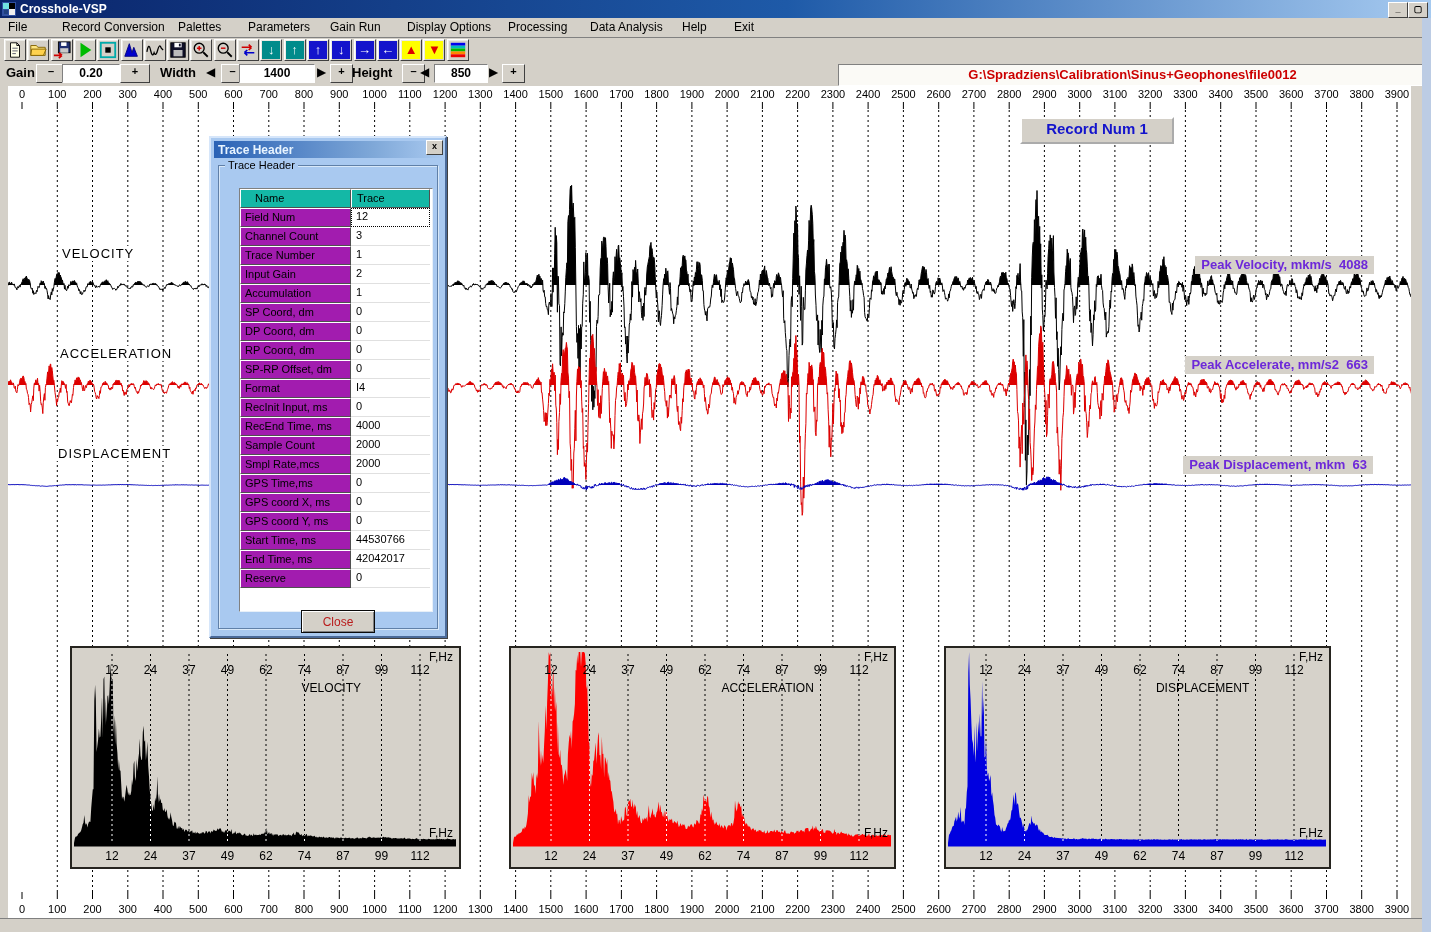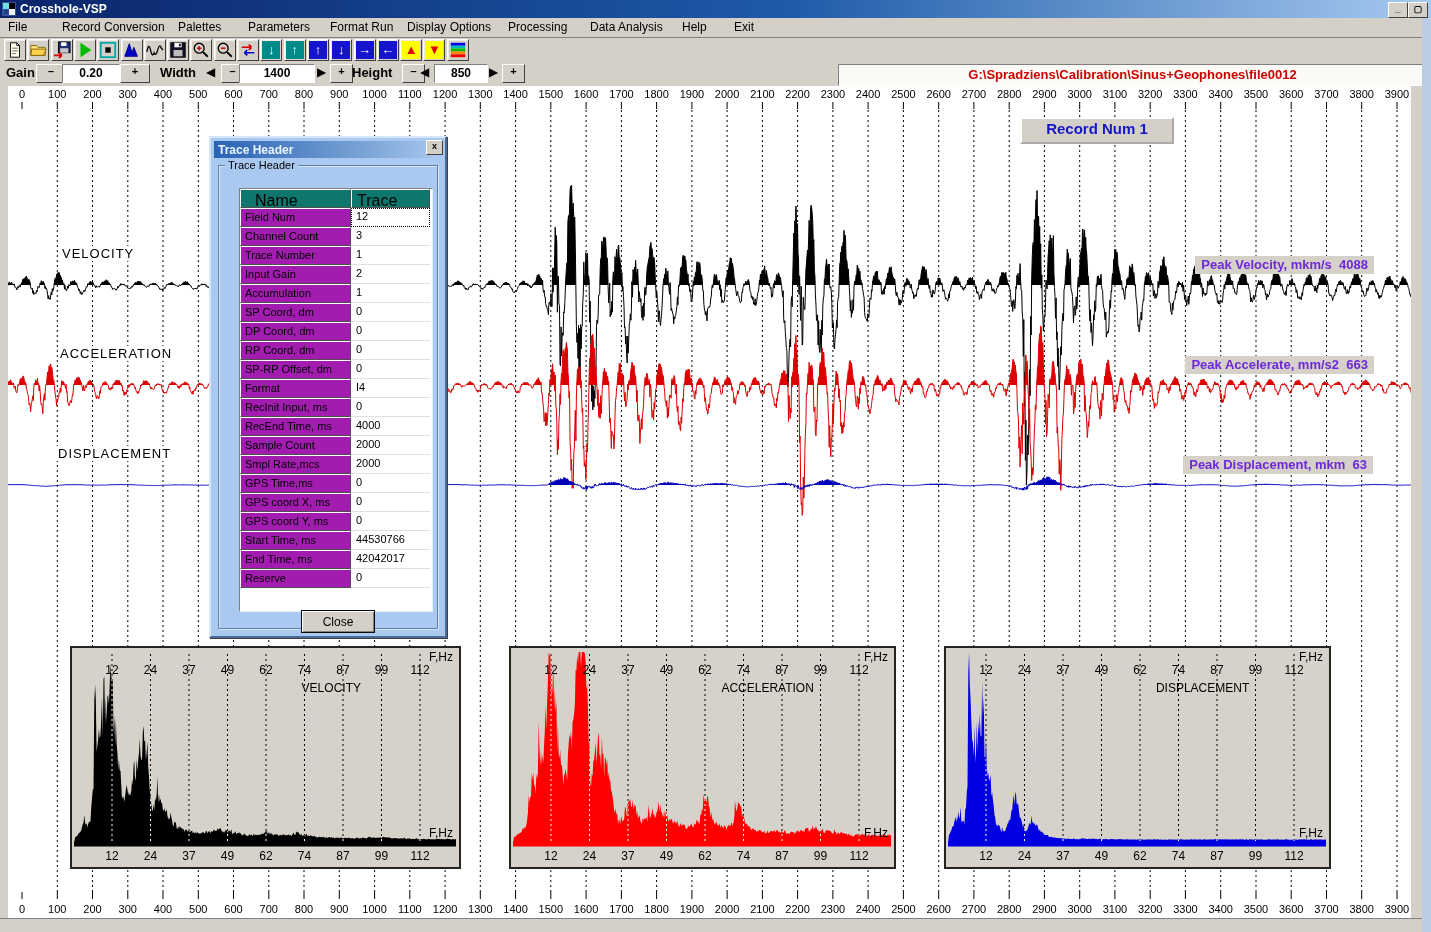--- a/index.html
+++ b/index.html
@@ -58,25 +58,25 @@
     border:1px solid #6080A8;box-shadow:inset 1px 1px 0 #D8E8F8, 1px 1px 0 #D8E8F8;}
   #dlggrouplabel{position:absolute;left:6px;top:-7px;background:#A9C9F0;font-size:11px;padding:0 3px;color:#000;}
   #dlgtablewrap{position:absolute;left:20px;top:22px;width:192px;height:422px;background:#fff;
     border:1px solid;border-color:#808080 #E8F0F8 #E8F0F8 #808080;overflow:hidden;}
   .trow{display:flex;height:19px;}
   .tname{width:111px;background:#a21caf;border:1px solid;border-color:#fff #505050 #505050 #fff;
     font-size:11px;padding:2px 0 0 4px;box-sizing:border-box;color:#000;white-space:nowrap;overflow:hidden;}
   .tval{width:79px;background:#fff;font-size:11px;padding:2px 0 0 5px;box-sizing:border-box;
     border-bottom:1px solid #E0E0E0;color:#000;}
   .tval.sel{outline:1px dotted #000;outline-offset:-1px;border-bottom:1px dotted #000;}
-  .thead .tname,.thead .tval{background:#0f766e;border:1px solid;border-color:#fff #505050 #505050 #fff;font-size:16px;}
+  .thead .tname,.thead .tval{background:#14b8a6;border:1px solid;border-color:#fff #505050 #505050 #fff;font-size:11px;}
   .thead .tname{padding-left:14px;}
   #dlgclose{position:absolute;left:82px;top:444px;width:74px;height:23px;background:#D4D0C8;
     border:1px solid #0a0a0a;box-shadow:inset 1px 1px 0 #fff, inset -1px -1px 0 #808080;
-    font-size:12px;text-align:center;padding-top:4px;box-sizing:border-box;color:#000000;}
+    font-size:12px;text-align:center;padding-top:4px;box-sizing:border-box;color:#b91c1c;}
 </style>
 </head>
 <body>
 
 <div id="app">
 
   <div id="titlebar">
     <svg class="ticon" viewBox="0 0 14 14">
       <rect x="0" y="0" width="14" height="14" fill="#3050A0"></rect>
       <rect x="1" y="1" width="6" height="6" fill="#70E0E0"></rect>
@@ -87,21 +87,21 @@
     <span>Crosshole-VSP</span>
     <div class="capbtn" style="left:1388px">_</div>
     <div class="capbtn" style="left:1408px">▢</div>
   </div>
 
   <div id="menubar">
       <span style="left: 8px;">File</span>
       <span style="left: 62px;">Record Conversion</span>
       <span style="left: 178px;">Palettes</span>
       <span style="left: 248px;">Parameters</span>
-      <span style="left: 330px;">Format Run</span>
+      <span style="left: 330px;">Gain Run</span>
       <span style="left: 407px;">Display Options</span>
       <span style="left: 508px;">Processing</span>
       <span style="left: 590px;">Data Analysis</span>
       <span style="left: 682px;">Help</span>
       <span style="left: 734px;">Exit</span>
     </div>
 
   <div id="toolbar">
       <button class="tbtn" style="left: 4px;">
         <svg width="18" height="18" viewBox="0 0 20 20">

